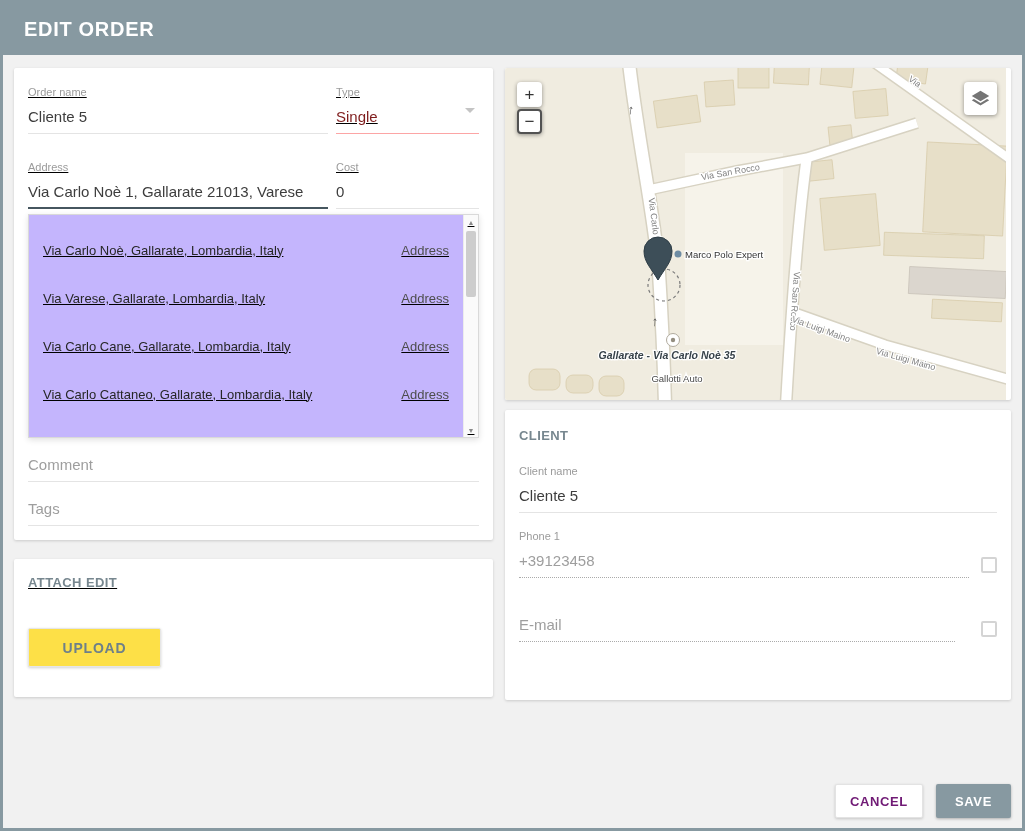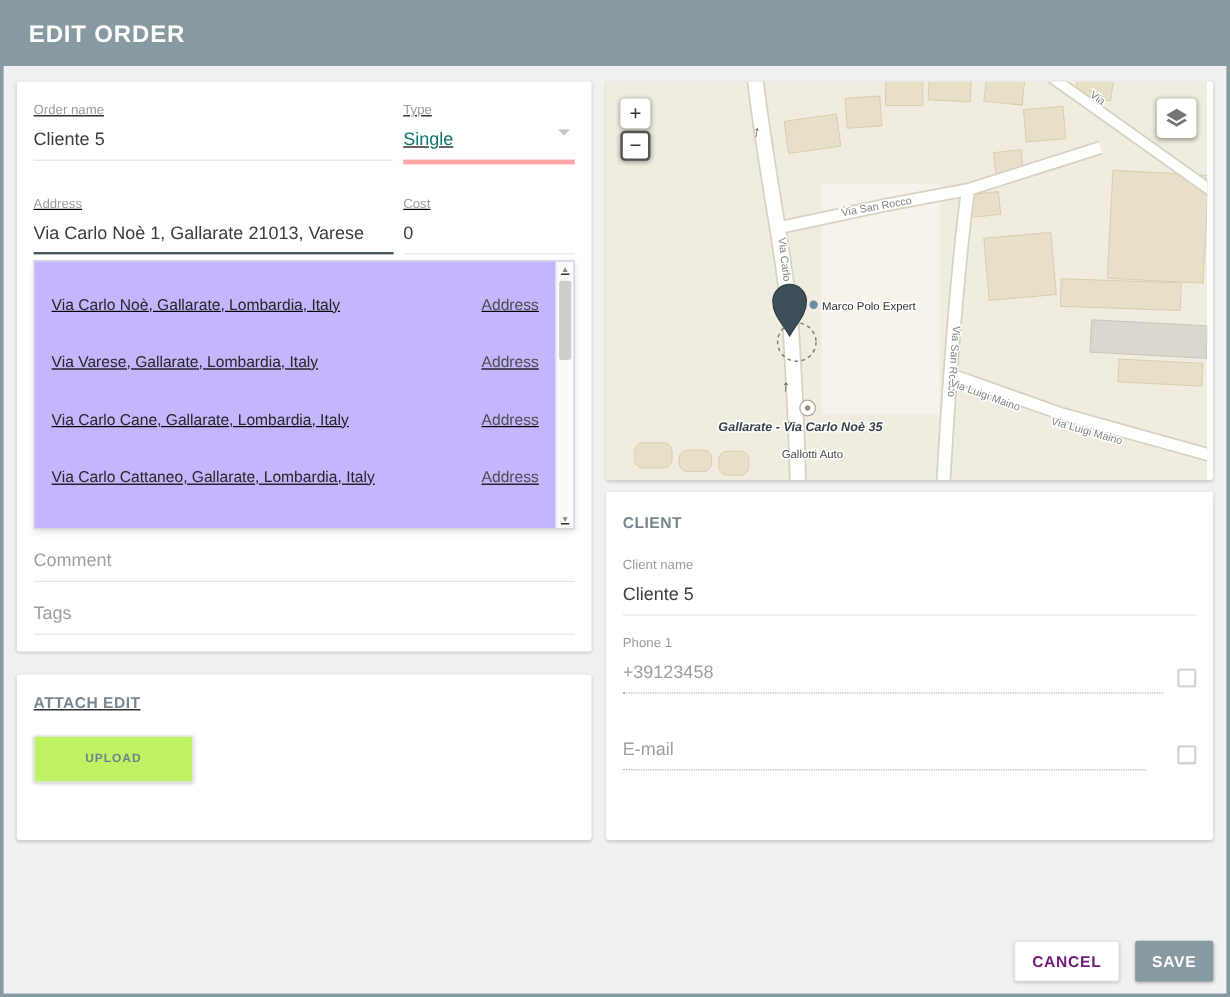--- a/index.html
+++ b/index.html
@@ -41,22 +41,22 @@
   .flabel { font-size:11px; color:#9b9b9b; margin-bottom:10px; }
   .finput {
     width:100%; border:none; outline:none; background:transparent;
     font-family:inherit; font-size:15px; color:#3d3d3d;
     padding:0 0 8px 0; border-bottom:1px solid #e4e4e4; border-radius:0;
   }
   .finput::placeholder { color:#9e9e9e; opacity:1; }
   .finput.focused { border-bottom:2px solid #46565f; padding-bottom:7px; }
   .select {
     display:flex; justify-content:space-between; align-items:flex-start;
-    padding-bottom:8px; border-bottom:4px solid #fca5a5;
-    font-size:15px; color:#0f766e; cursor:pointer;
+    padding-bottom:8px; border-bottom:1px solid #fca5a5;
+    font-size:15px; color:#7f1d1d; cursor:pointer;
   }
   .chev {
     width:0; height:0; margin-right:4px;
     border-left:5px solid transparent; border-right:5px solid transparent;
     border-top:5px solid #c4c4c4;
   }
   
   .dropdown {
     margin-top:5px; height:224px;
     border:1px solid #d9d9d9; background:#c4b5fd;
@@ -84,24 +84,24 @@
     position:absolute; top:2px; left:2px; right:2px; height:66px;
     background:#cdcdcd; border-radius:2px; cursor:pointer;
   }
   .simple-field { margin-top:18px; }
   
   .attach-card { margin-top:19px; height:138px; padding:16px 14px; }
   .card-title {
     font-size:13px; font-weight:bold; color:#77878f; letter-spacing:.4px;
   }
   .upload-btn {
-    margin-top:20px; width:133px; height:39px;
-    background:#bef264; border:1px solid #e6e6e6; border-radius:2px;
+    margin-top:38px; width:133px; height:39px;
+    background:#fde047; border:1px solid #e6e6e6; border-radius:2px;
     box-shadow:0 1px 3px rgba(0,0,0,.18);
-    font-family:inherit; font-size:10px; font-weight:bold; letter-spacing:.8px;
+    font-family:inherit; font-size:14px; font-weight:bold; letter-spacing:.8px;
     color:#6e8089; cursor:pointer;
   }
   
   .map-card { height:332px; position:relative; overflow:hidden; }
   .map-card svg { display:block; }
   .zoom-btn {
     position:absolute; left:12px; width:25px; height:25px;
     background:#fff; border-radius:4px;
     box-shadow:0 1px 4px rgba(0,0,0,.4);
     display:flex; align-items:center; justify-content:center;
@@ -134,21 +134,21 @@
   .footer { position:absolute; right:11px; bottom:10px; display:flex; gap:13px; }
   .btn {
     height:34px; border-radius:2px; cursor:pointer;
     font-family:inherit; font-size:13px; font-weight:bold; letter-spacing:.6px;
   }
   .btn-cancel {
     width:88px; background:#fff; border:1px solid #e3e3e3; color:#701a75;
     box-shadow:0 1px 3px rgba(0,0,0,.18);
   }
   .btn-save {
-    width:65px; background:#8799a1; border:none; color:#fff;
+    width:75px; background:#8799a1; border:none; color:#fff;
     box-shadow:0 1px 3px rgba(0,0,0,.28);
   }
 </style>
 </head>
 <body>
 
 <div class="frame">
   <div class="titlebar">
     <span>EDIT ORDER</span>
   </div>

